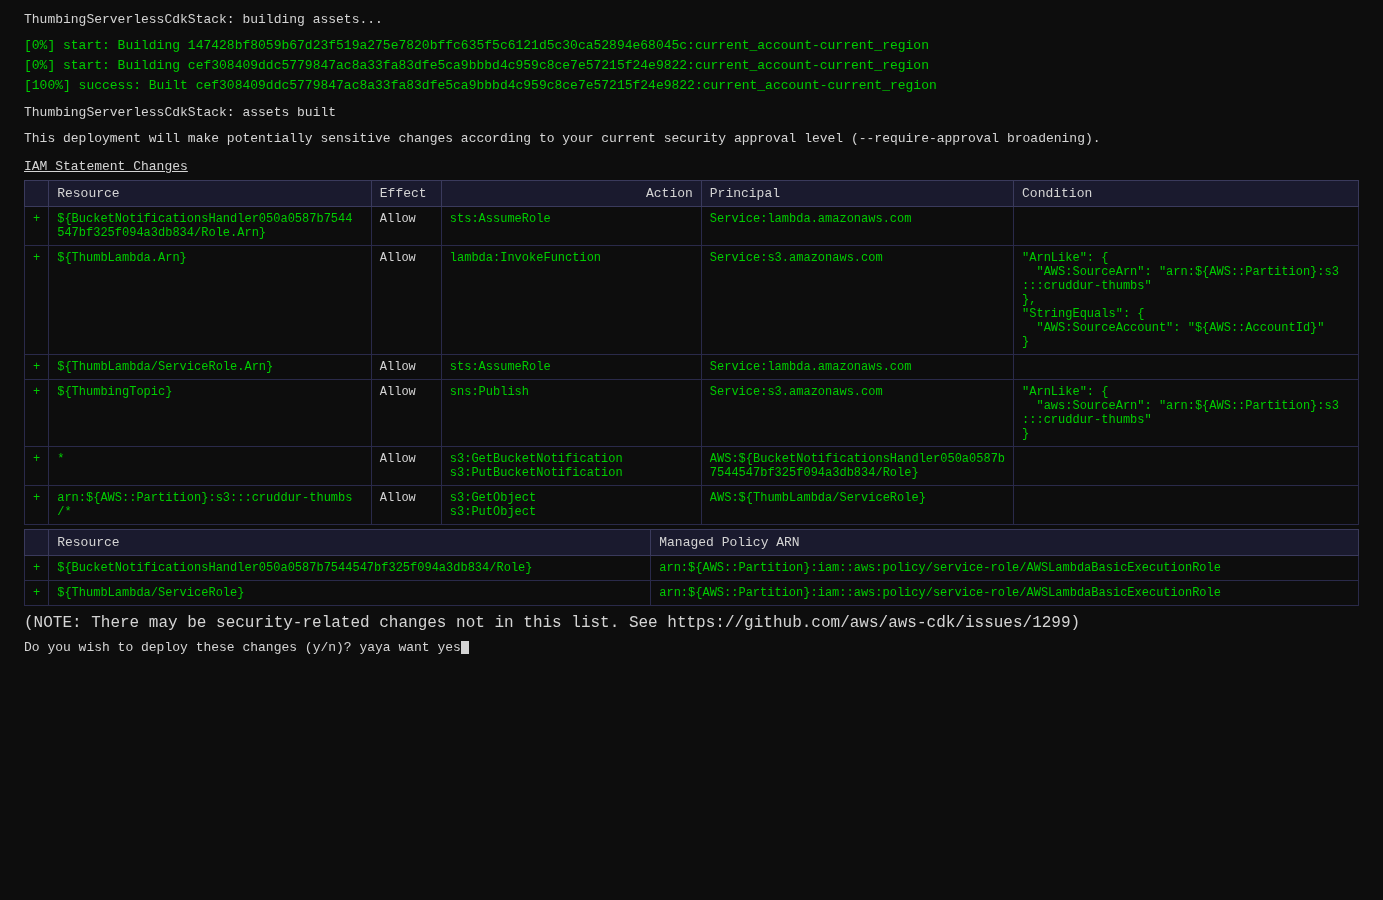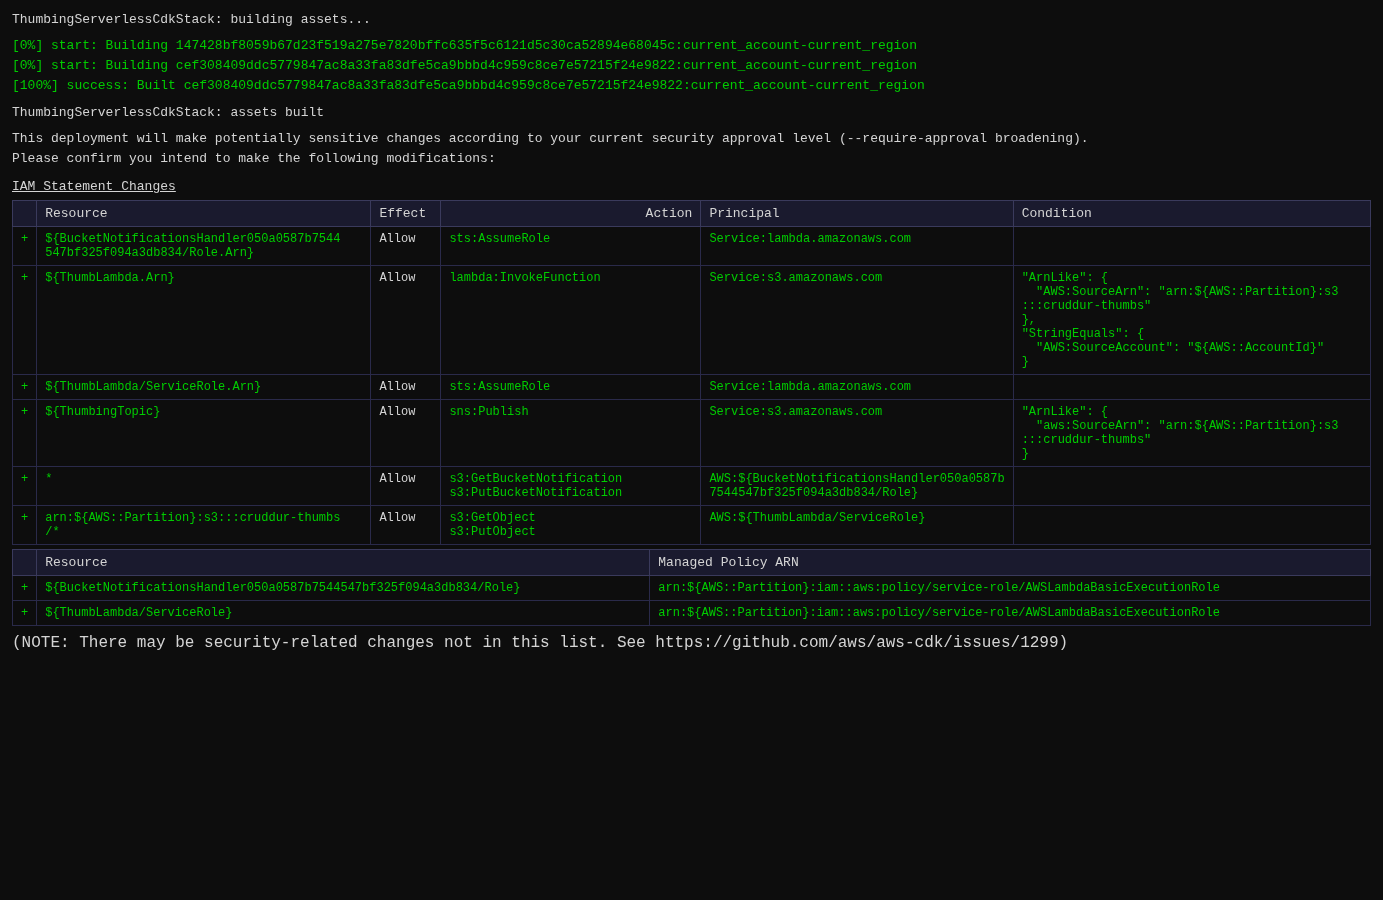--- a/index.html
+++ b/index.html
@@ -6,21 +6,21 @@
     body {
       background: #0d0d0d;
       color: #d4d4d4;
       font-family: 'Courier New', Courier, monospace;
       font-size: 13px;
       width: 1383px;
       min-height: 900px;
       overflow-x: hidden;
     }
     .terminal {
-      padding: 10px 12px;
+      padding: 10px 24px;
     }
     .line {
       white-space: pre;
       line-height: 1.55;
     }
     .green { color: #00cc00; }
     .white { color: #d4d4d4; }
 
     .section-title {
       color: #d4d4d4;
@@ -83,21 +83,20 @@
 
   <div class="line white">ThumbingServerlessCdkStack: building assets...</div>
   <div class="line" style="height:6px"></div>
   <div class="line green">[0%] start: Building 147428bf8059b67d23f519a275e7820bffc635f5c6121d5c30ca52894e68045c:current_account-current_region</div>
   <div class="line green">[0%] start: Building cef308409ddc5779847ac8a33fa83dfe5ca9bbbd4c959c8ce7e57215f24e9822:current_account-current_region</div>
   <div class="line green">[100%] success: Built cef308409ddc5779847ac8a33fa83dfe5ca9bbbd4c959c8ce7e57215f24e9822:current_account-current_region</div>
   <div class="line" style="height:6px"></div>
   <div class="line white">ThumbingServerlessCdkStack: assets built</div>
   <div class="line" style="height:6px"></div>
   <div class="line white">This deployment will make potentially sensitive changes according to your current security approval level (--require-approval broadening).</div>
-  <div class="line white">Please confirm you intend to make the following modifications:</div>
 
   <div class="section-title">IAM Statement Changes</div>
 
   <table>
     <thead>
       <tr>
         <th style="width:20px;"></th>
         <th>Resource</th>
         <th style="width:70px;">Effect</th>
         <th style="width:260px;text-align:right;">Action</th>
@@ -188,14 +187,17 @@
         </tr>
         <tr>
           <td class="plus">+</td>
           <td>${ThumbLambda/ServiceRole}</td>
           <td>arn:${AWS::Partition}:iam::aws:policy/service-role/AWSLambdaBasicExecutionRole</td>
         </tr>
       </tbody>
   </table>
 
   <div class="note-line">(NOTE: There may be security-related changes not in this list. See https://github.com/aws/aws-cdk/issues/1299)</div>
+  <div class="prompt-line">
+    <span>Do you wish to deploy these changes (y/n)? yaya want yes</span><span class="cursor"></span>
+  </div>
 
 </div>
 
 </body></html>

